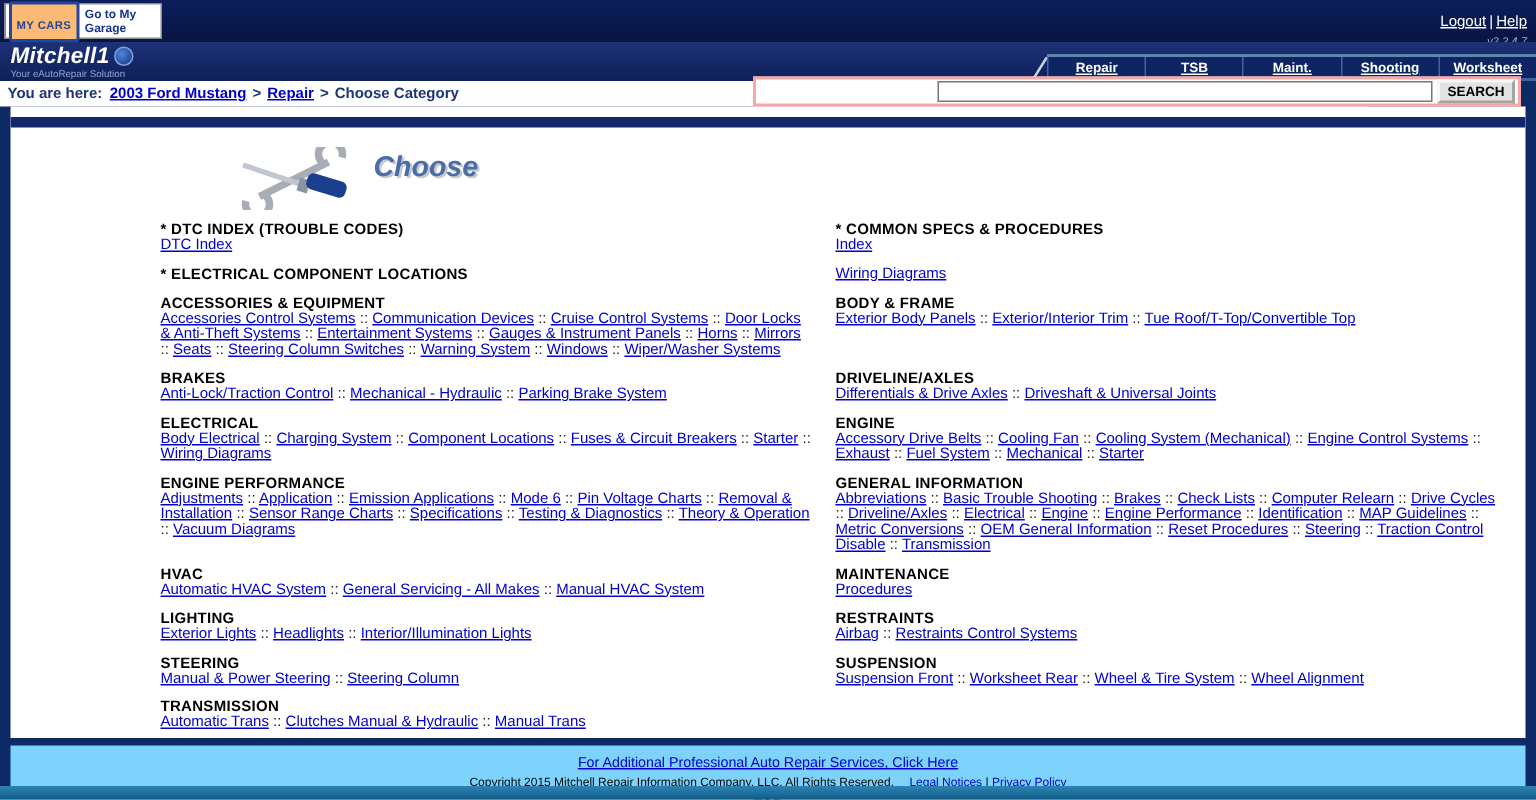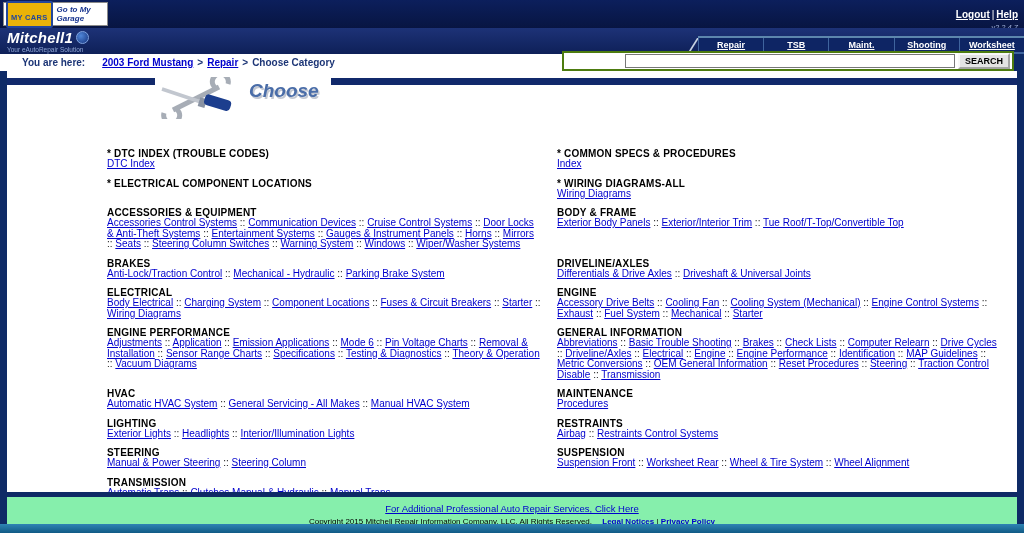--- a/index.html
+++ b/index.html
@@ -3,65 +3,65 @@
 <meta charset="utf-8">
 <style>
   *{box-sizing:border-box;margin:0;padding:0}
   html,body{width:1024px;height:533px}
   body{position:relative;background:#0e2a66;font-family:"Liberation Sans",sans-serif;overflow:hidden}
   a{cursor:pointer}
 
   
   .topbar{position:absolute;left:0;top:0;width:1024px;height:28px;background:linear-gradient(#0c1f5c,#081542)}
   .garage-box{position:absolute;left:3px;top:2px;height:24px;background:#fff;border:1px solid #8a8a8a;display:flex;align-items:center;padding:1px 4px 1px 2px;gap:4px}
-  .plate{border:2px solid #23479c;border-radius:2px;background:#eab308;padding:3px 3px 2px}
+  .plate{border:2px solid #23479c;border-radius:2px;background:#fdba74;padding:3px 3px 2px}
   .plate span{font-size:7.5px;font-weight:bold;color:#23479c;letter-spacing:.3px}
-  .garage-label{font-size:8px;font-weight:bold;font-style:italic;color:#16338f;width:46px;line-height:9px}
+  .garage-label{font-size:8px;font-weight:bold;color:#16338f;width:46px;line-height:9px}
   .top-right{position:absolute;right:6px;top:4px;text-align:right}
-  .top-links a{color:#fff;font-size:10px;font-weight:bold;text-decoration:underline}
+  .top-links a{color:#fff;font-size:10px;font-weight:normal;text-decoration:underline}
   .top-links .sep{color:#fff;font-size:10px;margin:0 2px}
   .version{color:#9fb0d8;font-size:7.5px;font-style:italic;margin-top:1px}
 
   
   .logobar{position:absolute;left:0;top:28px;width:1024px;height:26px;background:linear-gradient(#1d3277,#0e2058)}
   .brand{position:absolute;left:7px;top:1px}
   .brand-name{color:#fff;font-weight:bold;font-style:italic;font-size:15px;letter-spacing:.2px;display:flex;align-items:center;gap:3px}
   .globe{width:13px;height:13px;border-radius:50%;background:radial-gradient(circle at 35% 35%,#4f86d8,#16337e);border:1px solid #7fa3e0;display:inline-block}
   .brand-tagline{font-size:6.5px;color:#8fa5d4}
   .tabstrip{position:absolute;right:0;bottom:0;width:326px;height:18px;display:flex;border-top:2px solid #5d86ad;background:#0e2564}
   .tab{flex:1;text-align:center;font-size:9px;font-weight:bold;color:#fff;text-decoration:underline;line-height:14px;border-left:1px solid #3f649e;border-bottom:2px solid #3f649e}
   .tab.active{border-bottom-color:#0e2564}
   .diag{position:absolute;right:330px;bottom:0;height:16px;width:12px;border-right:2px solid #c7d2e2;transform:skewX(-32deg)}
 
   
-  .breadcrumb-row{position:absolute;left:0;top:54px;width:913px;height:17px;background:#fff;display:flex;align-items:center;padding-left:22px;font-size:10px;font-weight:bold;color:#1c3576}
-  .breadcrumb-row .bits{display:flex;align-items:flex-end;gap:4px;margin-left:17px}
+  .breadcrumb-row{position:absolute;left:0;top:54px;width:913px;height:17px;background:#fff;display:flex;align-items:center;padding-left:5px;font-size:10px;font-weight:bold;color:#1c3576}
+  .breadcrumb-row .bits{display:flex;align-items:flex-end;gap:4px;margin-left:5px}
   .bc-link{color:#0000cc;text-decoration:underline}
   .bc-sep,.bc-current{color:#1c3576}
-  .searchbox{position:absolute;top:51px;right:10px;width:452px;height:20px;background:#fff;border:2px solid #4d7c0f;display:flex;align-items:center;justify-content:flex-end;gap:3px;padding:0 2px;z-index:6}
+  .searchbox{position:absolute;top:51px;right:10px;width:512px;height:20px;background:#fff;border:2px solid #fca5a5;display:flex;align-items:center;justify-content:flex-end;gap:3px;padding:0 2px;z-index:6}
   .searchbox input{width:330px;height:14px;border:1px solid #777;font-size:10px;padding:0 2px;font-family:inherit}
   .searchbox button{font-family:inherit;font-size:9px;font-weight:bold;background:#e3e3e3;border:2px outset #f8f8f8;padding:0 5px;height:16px;color:#000}
 
   
   .content{position:absolute;left:7px;top:71px;width:1010px;height:421px;background:#fff;overflow:hidden}
   .band{margin-top:7px;height:7px;background:#11296b}
-  .page-header{position:absolute;left:148px;top:6px;display:flex;align-items:flex-start;gap:16px;background:#fff;padding:0 12px 2px 4px}
+  .page-header{position:absolute;left:148px;top:27px;display:flex;align-items:flex-start;gap:16px;background:#fff;padding:0 12px 2px 4px}
   .ph-title{font-size:19px;font-weight:bold;font-style:italic;color:#4a6da8;line-height:21px;text-shadow:1.5px 1.5px 0 #c3c8d2;padding-top:3px}
 
   .cats{position:absolute;left:100px;top:77px;display:grid;grid-template-columns:435px 440px;column-gap:15px;row-gap:8px;font-size:10px}
   .cat-h{font-weight:bold;color:#000;font-size:10px;line-height:11px;letter-spacing:.2px}
   .cat-links{line-height:10.5px;color:#1a1a1a}
   .cat-link{color:#0000cc;text-decoration:underline}
   .lsep{color:#1a1a1a}
 
   
-  .footer-strip{position:absolute;left:7px;top:497px;width:1010px;height:27px;background:#86efac;text-align:center;padding-top:1px}
+  .footer-strip{position:absolute;left:7px;top:497px;width:1010px;height:27px;background:#7dd3fc;text-align:center;padding-top:1px}
   .svc{font-size:9.5px;line-height:10px;color:#0000cc;text-decoration:underline}
   .copy{font-size:8px;line-height:9px;color:#000;margin-top:1px}
-  .copy a{color:#0000cc;text-decoration:underline;font-weight:bold}
+  .copy a{color:#0000cc;text-decoration:underline;font-weight:normal}
   .copy .legal{margin-left:8px}
   .top-link{font-size:9.5px;line-height:10px;font-weight:bold;color:#0000cc;text-decoration:underline}
   .bottombar{position:absolute;left:0;top:524px;width:1024px;height:9px;background:linear-gradient(#2e84b4,#115a85)}
 </style>
 </head>
 <body>
 
 <div class="topbar">
   <div class="garage-box">
     <div class="plate">
@@ -134,21 +134,20 @@
         <div class="cat-links"><a class="cat-link">DTC Index</a></div>
       </div>
       <div class="cat-cell">
         <div class="cat-h">* COMMON SPECS &amp; PROCEDURES</div>
         <div class="cat-links"><a class="cat-link">Index</a></div>
       </div>
       <div class="cat-cell">
         <div class="cat-h">* ELECTRICAL COMPONENT LOCATIONS</div>
       </div>
       <div class="cat-cell">
-        <div class="cat-h">* WIRING DIAGRAMS-ALL</div>
         <div class="cat-links"><a class="cat-link">Wiring Diagrams</a></div>
       </div>
       <div class="cat-cell">
         <div class="cat-h">ACCESSORIES &amp; EQUIPMENT</div>
         <div class="cat-links"><a class="cat-link">Accessories Control Systems</a><span class="lsep"> :: </span><a class="cat-link">Communication Devices</a><span class="lsep"> :: </span><a class="cat-link">Cruise Control Systems</a><span class="lsep"> :: </span><a class="cat-link">Door Locks &amp; Anti-Theft Systems</a><span class="lsep"> :: </span><a class="cat-link">Entertainment Systems</a><span class="lsep"> :: </span><a class="cat-link">Gauges &amp; Instrument Panels</a><span class="lsep"> :: </span><a class="cat-link">Horns</a><span class="lsep"> :: </span><a class="cat-link">Mirrors</a><span class="lsep"> :: </span><a class="cat-link">Seats</a><span class="lsep"> :: </span><a class="cat-link">Steering Column Switches</a><span class="lsep"> :: </span><a class="cat-link">Warning System</a><span class="lsep"> :: </span><a class="cat-link">Windows</a><span class="lsep"> :: </span><a class="cat-link">Wiper/Washer Systems</a></div>
       </div>
       <div class="cat-cell">
         <div class="cat-h">BODY &amp; FRAME</div>
         <div class="cat-links"><a class="cat-link">Exterior Body Panels</a><span class="lsep"> :: </span><a class="cat-link">Exterior/Interior Trim</a><span class="lsep"> :: </span><a class="cat-link">Tue Roof/T-Top/Convertible Top</a></div>
       </div>

